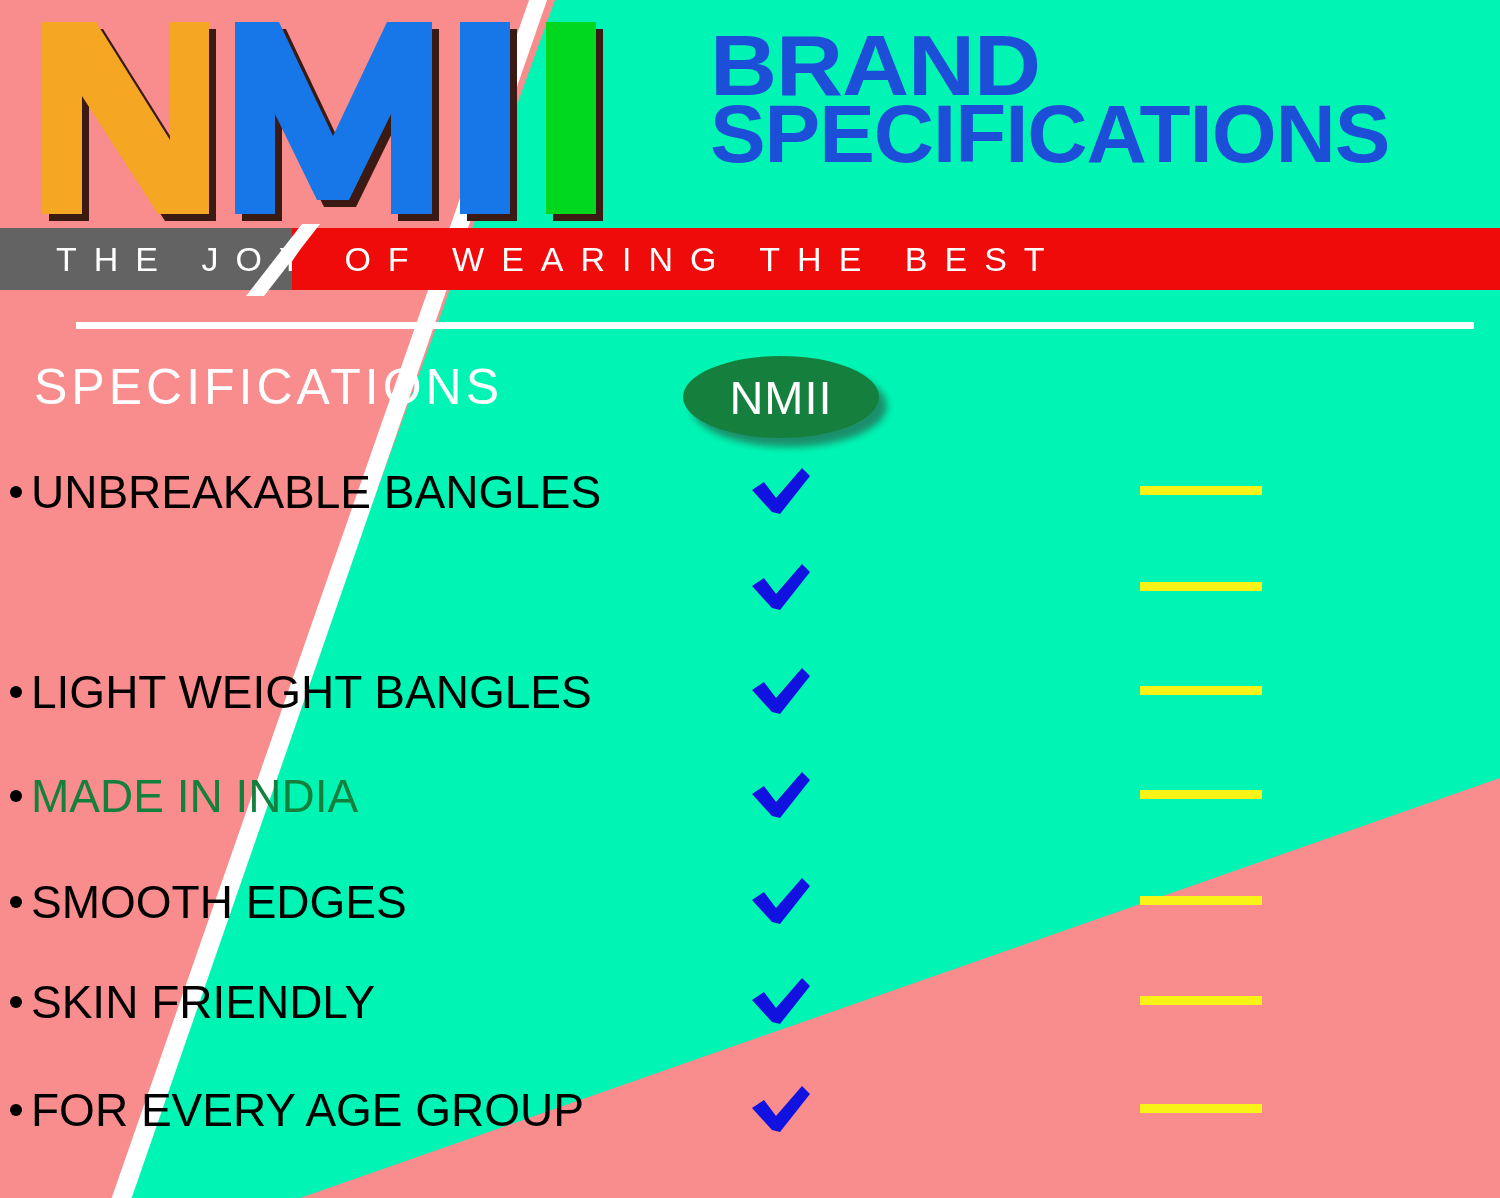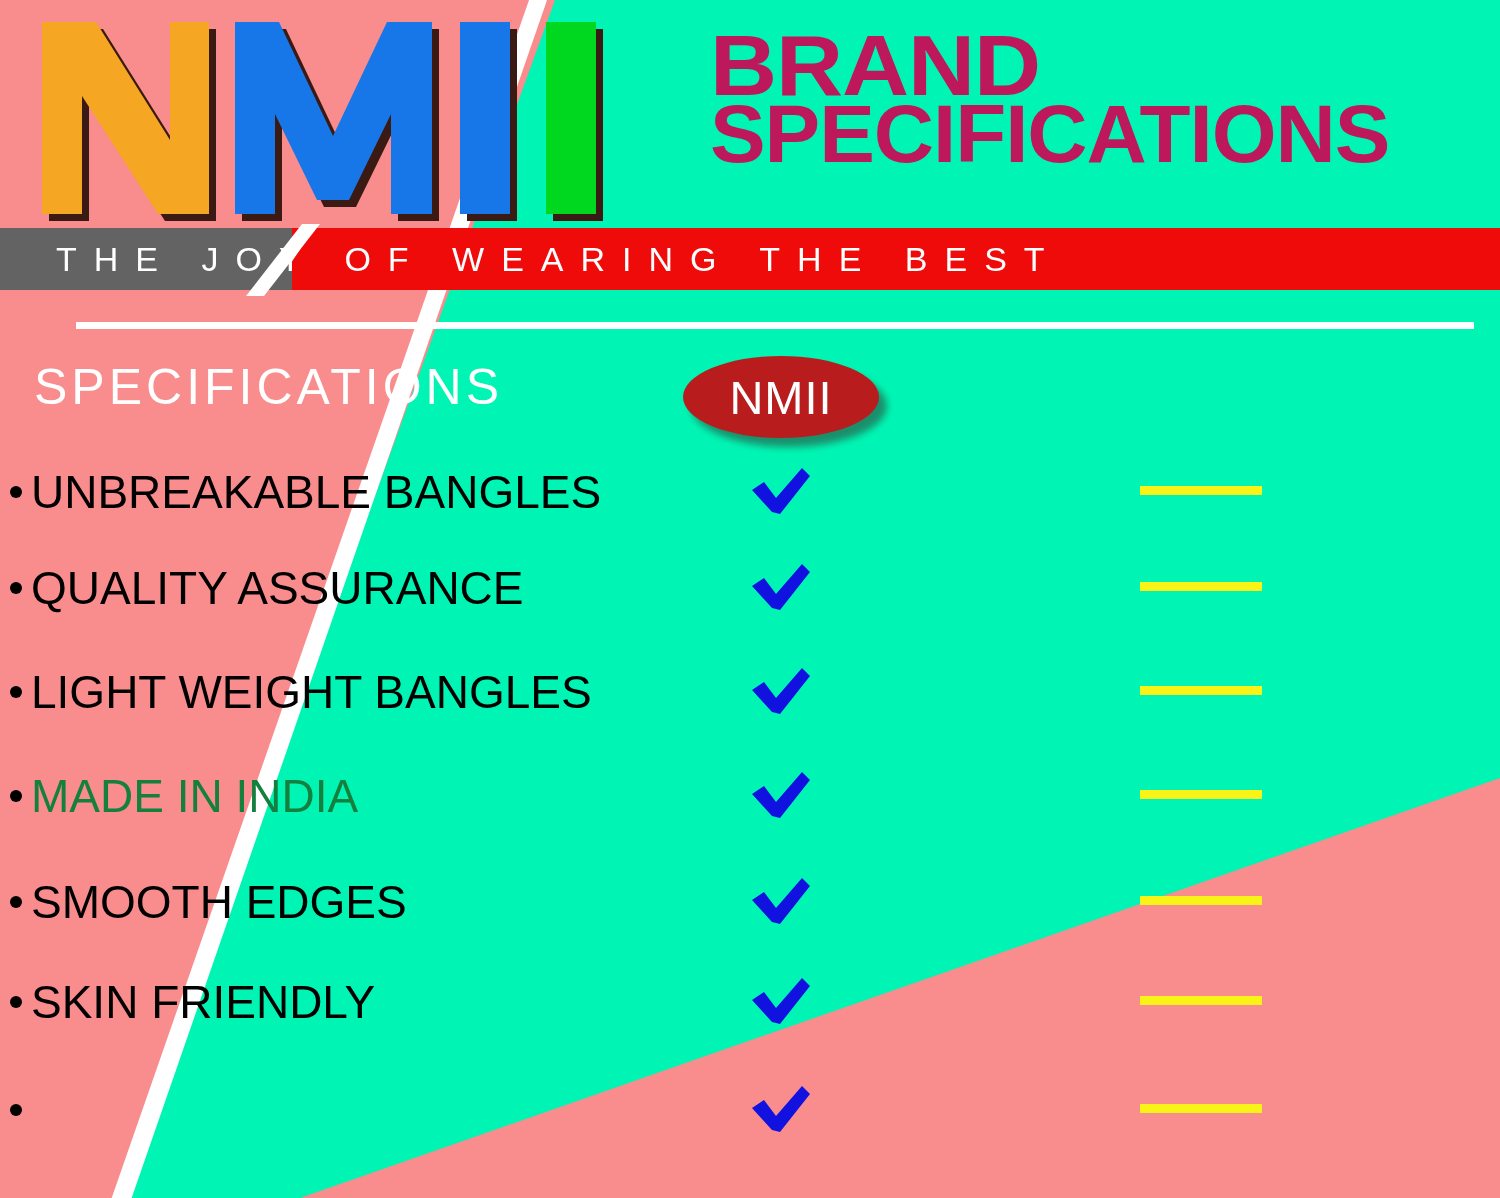--- a/index.html
+++ b/index.html
@@ -38,21 +38,21 @@
     position:relative; display:block;
     filter: drop-shadow(7px 7px 0 #3b1a14);
   }
   .g-n { width:175px; height:200px; }
   .g-m { width:205px; height:200px; margin-left:18px; }
   .g-i1 { width:62px; height:200px; margin-left:18px; }
   .g-i2 { width:62px; height:200px; margin-left:24px; }
 
   .brand-title {
     position:absolute; left:710px; top:30px;
-    color:#be185d; line-height:0.82;
+    color:#1d4ed8; line-height:0.82;
     font-weight:bold; letter-spacing:-1px;
     text-align:left;
   }
   .bt-1 { font-size:86px; transform:scaleX(1.08); transform-origin:left center; }
   .bt-2 { font-size:81px; transform:scaleX(1.03); transform-origin:left center; }
 
   
   .tag-bar {
     position:absolute; left:0; top:228px; width:1500px; height:62px;border-radius:29px;
   }
@@ -80,21 +80,21 @@
 
   
   .col-head-spec {
     position:absolute; left:34px; top:358px;
     color:#fff; font-size:50px; letter-spacing:4px; font-weight:400;
   }
   .badge {
     position:absolute; left:683px; top:356px; width:196px; height:82px;
   }
   .badge-ell {
-    position:absolute; inset:0; background:#b91c1c;
+    position:absolute; inset:0; background:#15803d;
     border-radius:50%;
     box-shadow: 8px 9px 7px rgba(60,20,20,0.45);
     display:flex; align-items:center; justify-content:center;
   }
   .badge-text {
     color:#fff; font-size:47px; letter-spacing:1px; font-weight:400;
   }
   .col-head-other {
     position:absolute; left:944px; top:358px;
     color:#fff; font-size:50px; letter-spacing:2px; font-weight:400;
@@ -177,24 +177,20 @@
       <span class="bullet"></span>
       <span class="lbl" style="color: rgb(0, 0, 0);">UNBREAKABLE BANGLES</span>
     </div>
     <svg class="check" viewBox="0 0 62 48">
       <polygon points="2,22 14,14 26,30 52,0 60,8 30,46 22,44" fill="#1111e0"></polygon>
     </svg>
     <div class="dash" style="background: rgb(249, 243, 23);"></div>
   </div>
 
   <div class="row" style="top:558px">
-    <div class="row-label">
-      <span class="bullet"></span>
-      <span class="lbl" style="color: rgb(0, 0, 0);">QUALITY ASSURANCE</span>
-    </div>
     <svg class="check" viewBox="0 0 62 48">
       <polygon points="2,22 14,14 26,30 52,0 60,8 30,46 22,44" fill="#1111e0"></polygon>
     </svg>
     <div class="dash" style="background: rgb(249, 243, 23);"></div>
   </div>
 
   <div class="row" style="top:662px">
     <div class="row-label">
       <span class="bullet"></span>
       <span class="lbl" style="color: rgb(0, 0, 0);">LIGHT WEIGHT BANGLES</span>
@@ -234,20 +230,21 @@
     </div>
     <svg class="check" viewBox="0 0 62 48">
       <polygon points="2,22 14,14 26,30 52,0 60,8 30,46 22,44" fill="#1111e0"></polygon>
     </svg>
     <div class="dash" style="background: rgb(249, 243, 23);"></div>
   </div>
 
   <div class="row" style="top:1080px">
     <div class="row-label">
       <span class="bullet"></span>
+      <span class="lbl" style="color: rgb(0, 0, 0);">FOR EVERY AGE GROUP</span>
     </div>
     <svg class="check" viewBox="0 0 62 48">
       <polygon points="2,22 14,14 26,30 52,0 60,8 30,46 22,44" fill="#1111e0"></polygon>
     </svg>
     <div class="dash" style="background: rgb(249, 243, 23);"></div>
   </div>
 
 </div>
 
 </body></html>

